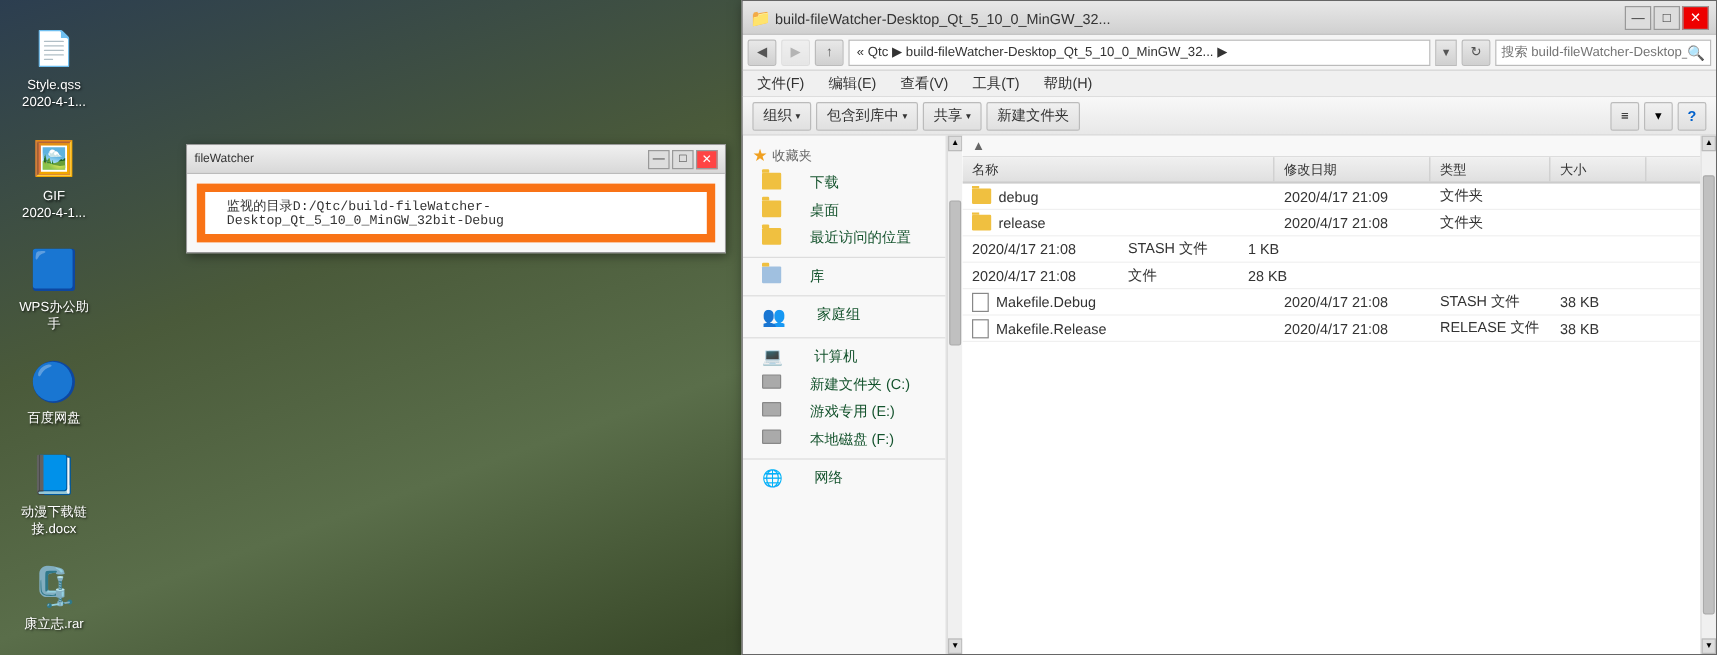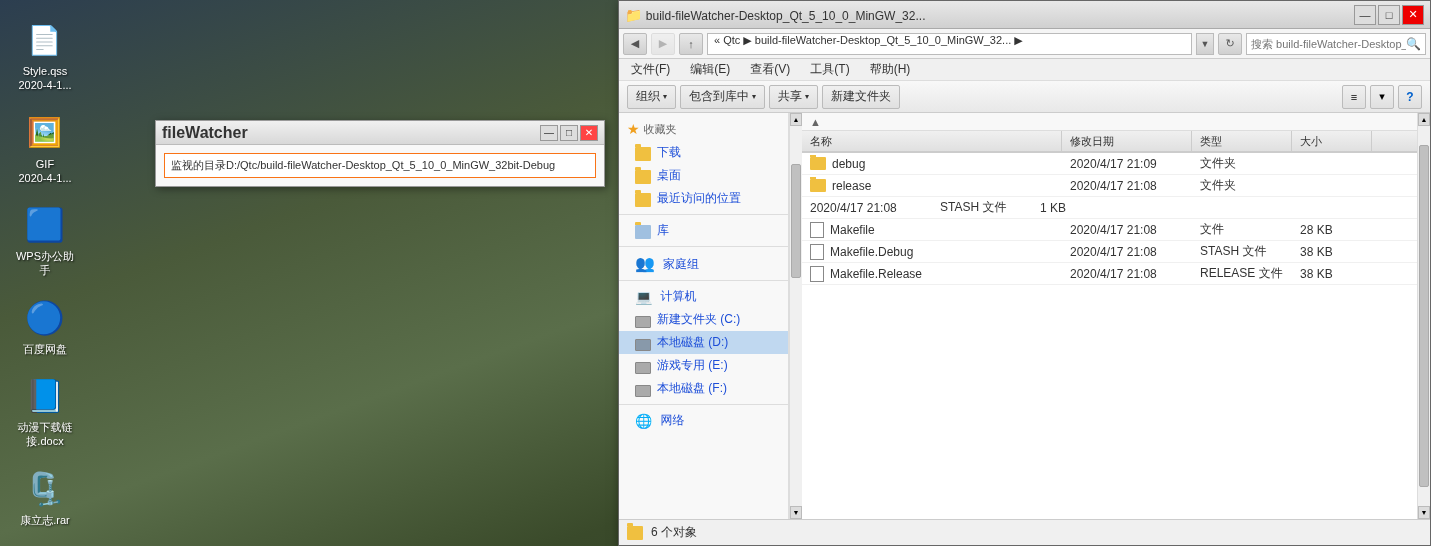--- a/index.html
+++ b/index.html
@@ -65,23 +65,23 @@
     .fw-titlebar {
       background: linear-gradient(to bottom, #f0f0f0, #d8d8d8);
       height: 24px;
       display: flex;
       align-items: center;
       padding: 0 6px;
       border-bottom: 1px solid #bbb;
       justify-content: space-between;
     }
     .fw-title {
-      font-size: 16px;
-      color: #333;
-      font-weight: bold;
+      font-size: 10px;
+      color: #333;
+      font-weight: normal;
     }
     .fw-controls {
       display: flex;
       gap: 2px;
     }
     .fw-btn {
       width: 18px;
       height: 16px;
       background: #ddd;
       border: 1px solid #999;
@@ -92,25 +92,25 @@
       cursor: pointer;
       color: #333;
     }
     .fw-btn.close { background: #f44; color: white; }
     .fw-content {
       padding: 8px;
       background: #f8f8f8;
     }
     .fw-path {
       background: white;
-      border: 1px solid #f97316;
-      padding: 4px 6px;
-      font-size: 11px;
-      color: #333;
-      font-family: Liberation Sans, sans-serif;
+      border: 7px solid #f97316;
+      padding: 4px 18px;
+      font-size: 11px;
+      color: #333;
+      font-family: Liberation Mono, monospace;
     }
 
     
     .explorer {
       position: absolute;
       top: 0;
       left: 618px;
       width: 813px;
       height: 546px;
       background: white;
@@ -179,21 +179,21 @@
     }
     .address-field {
       flex: 1;
       height: 22px;
       background: white;
       border: 1px solid #bbb;
       padding: 0 6px;
       font-size: 11px;
       color: #333;
       display: flex;
-      align-items: flex-start;
+      align-items: center;
     }
     .address-text {
       overflow: hidden;
       white-space: nowrap;
       text-overflow: ellipsis;
     }
     .address-arrow {
       width: 18px;
       height: 22px;
       background: linear-gradient(to bottom, #e8e8e8, #d0d0d0);
@@ -300,25 +300,25 @@
       overflow-y: auto;
       flex-shrink: 0;
       padding: 4px 0;
     }
     .sidebar-section {
       margin-bottom: 4px;
     }
     .sidebar-item {
       padding: 3px 8px 3px 16px;
       font-size: 12px;
-      color: #1d4ed8;
-      cursor: pointer;
-      display: flex;
-      align-items: flex-end;
-      gap: 6px;
+      color: #14532d;
+      cursor: pointer;
+      display: flex;
+      align-items: flex-start;
+      gap: 24px;
       white-space: nowrap;
     }
     .sidebar-item.active { background: #c0d8f0; }
     .sidebar-item .folder-icon {
       width: 16px;
       height: 14px;
       background: #f0c040;
       border-radius: 1px;
       flex-shrink: 0;
       position: relative;
@@ -648,24 +648,20 @@
 
         <div class="sidebar-section">
           <div class="sidebar-item">
             <span style="font-size:14px; margin-right:2px;">💻</span>
             <span>计算机</span>
           </div>
           <div class="sidebar-item">
             <div class="drive-icon"></div>
             <span>新建文件夹 (C:)</span>
           </div>
-          <div class="sidebar-item active">
-            <div class="drive-icon" style="background:#8899aa;"></div>
-            <span>本地磁盘 (D:)</span>
-          </div>
           <div class="sidebar-item">
             <div class="drive-icon"></div>
             <span>游戏专用 (E:)</span>
           </div>
           <div class="sidebar-item">
             <div class="drive-icon"></div>
             <span>本地磁盘 (F:)</span>
           </div>
         </div>
 
@@ -730,24 +726,20 @@
         <div class="file-cell col-size"></div>
       </div>
 
       <div class="file-row">
         <div class="file-cell col-date">2020/4/17 21:08</div>
         <div class="file-cell col-type">STASH 文件</div>
         <div class="file-cell col-size">1 KB</div>
       </div>
 
       <div class="file-row">
-        <div class="file-cell col-name">
-          <div class="file-doc-icon"></div>
-          <span>Makefile</span>
-        </div>
         <div class="file-cell col-date">2020/4/17 21:08</div>
         <div class="file-cell col-type">文件</div>
         <div class="file-cell col-size">28 KB</div>
       </div>
 
       <div class="file-row">
         <div class="file-cell col-name">
           <div class="file-doc-icon"></div>
           <span>Makefile.Debug</span>
         </div>
@@ -771,18 +763,14 @@
     <div class="v-scrollbar">
       <div class="v-scrollbar-up">▲</div>
       <div class="v-scrollbar-track">
         <div class="v-scrollbar-thumb" style="top:5%; height:90%;"></div>
       </div>
       <div class="v-scrollbar-down">▼</div>
     </div>
 
   </div>
 
-  <div class="exp-statusbar">
-    <div class="status-folder-icon"></div>
-    <span>6 个对象</span>
-  </div>
 
 </div>
 
 </body></html>

